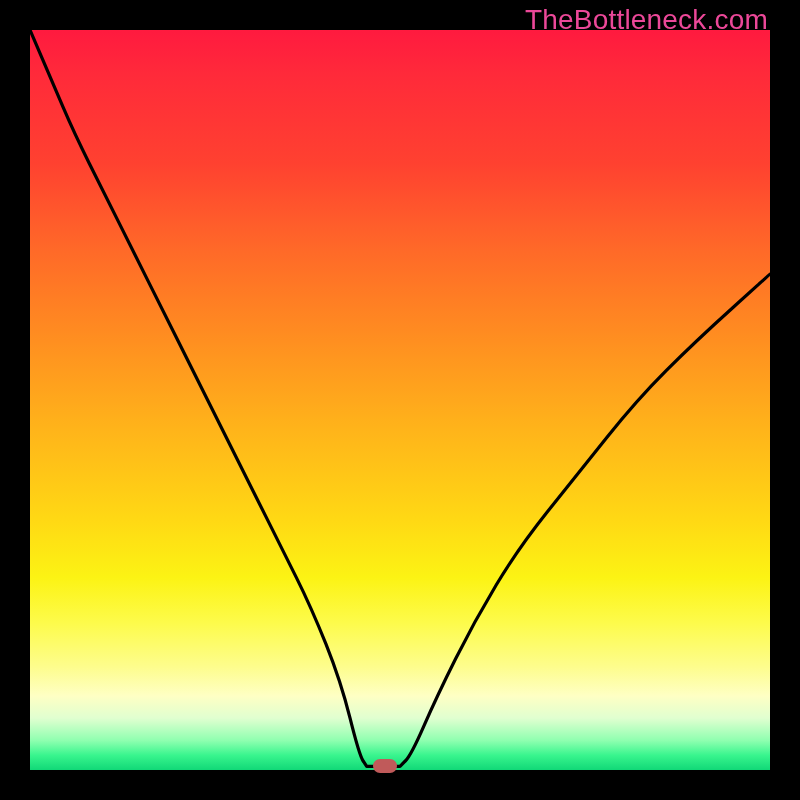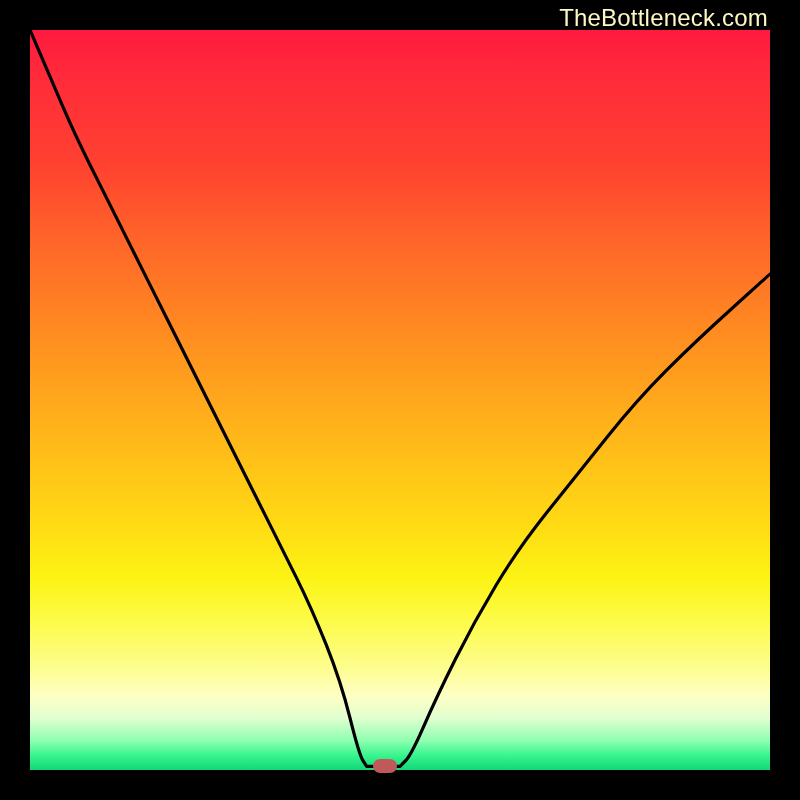--- a/index.html
+++ b/index.html
@@ -54,22 +54,22 @@
     position: absolute;
     left: 0;
     top: 0;
     width: 740px;
     height: 740px;
   }
   .watermark {
     position: absolute;
     top: 4px;
     right: 32px;
-    color: #fef9c3;
-    font-size: 24px;
+    color: #ec4899;
+    font-size: 28px;
     letter-spacing: 0.2px;
     font-weight: 400;
   }
 </style>
 </head>
 <body>
 
 <div class="stage">
   <div class="watermark">TheBottleneck.com</div>
 

